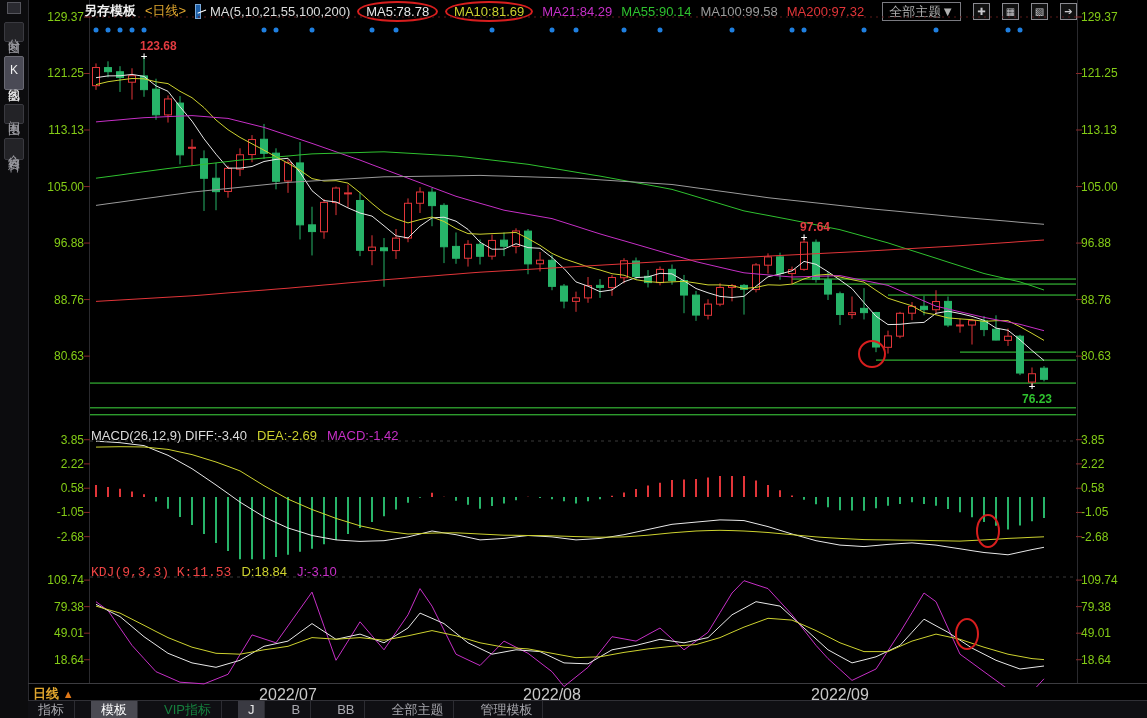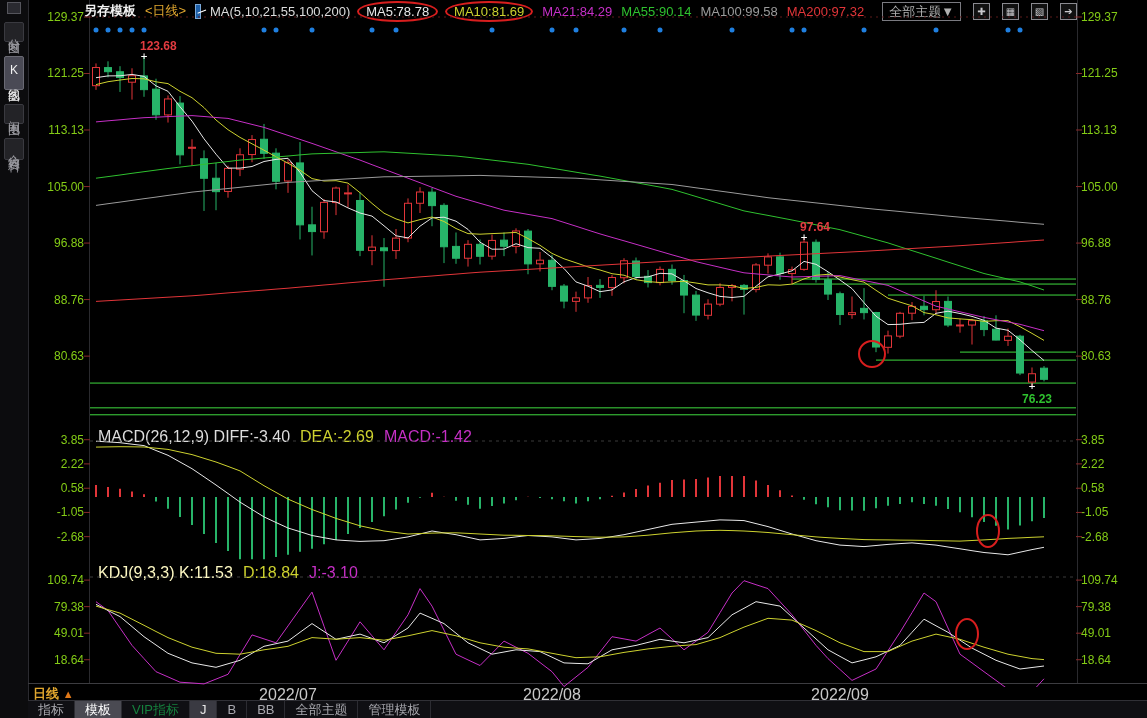--- a/index.html
+++ b/index.html
@@ -25,29 +25,29 @@
   .ma-item.circled{border:2px solid #d81e1e;border-radius:50%;padding:1px 7px;margin:-3px -2px;}
   #topbar-right{margin-left:auto;display:flex;align-items:center;gap:12px;padding-right:70px;}
   #theme-btn{color:#b0b0b0;border:1px solid #7a7a80;padding:0 6px;font-size:13px;height:17px;line-height:17px;cursor:pointer;}
   .tb-ic{width:15px;height:15px;border:1px solid #8a8a90;color:#c8c8cc;font-size:10px;line-height:15px;
          text-align:center;cursor:pointer;background:#111;}
   
   .ylab{position:absolute;font-size:12px;color:#84cc16;line-height:14px;}
   .ylab.left{width:54px;text-align:right;left:30px;}
   .ylab.right{left:1081px;text-align:left;width:62px;}
   
-  .ind-header{position:absolute;left:98px;font-size:16px;z-index:5;white-space:nowrap;}
+  .ind-header{position:absolute;left:91px;font-size:13px;z-index:5;white-space:nowrap;}
   .ind-header span{margin-right:10px;}
   
   #axisrow{position:absolute;left:28px;right:0;top:683px;height:16px;border-top:1px solid #3c3c40;z-index:4;padding-left:39px;}
   #period-label{position:absolute;left:5px;top:1px;font-size:13px;font-weight:bold;color:#e0a62e;}
   #period-arrow{color:#e07818;font-size:11px;}
   .month-lab{position:absolute;top:2px;width:70px;text-align:center;color:#c8c8c8;font-size:16px;}
   #tabbar{position:absolute;left:28px;right:0;top:700px;height:18px;background:#0f0f13;border-top:1px solid #303036;
-          display:flex;align-items:center;font-size:13px;z-index:4;}
+          display:flex;align-items:center;font-size:13px;z-index:4;gap:16px;}
   .tab{padding:0 10px;height:18px;line-height:18px;color:#a8a8ae;cursor:pointer;border-right:1px solid #2c2c32;}
   .tab.selected{background:#4a4a52;color:#fff;}
   .tab.boxed{background:#3a3a42;color:#e8e8e8;}
   .tab.vip{color:#15803d;}
   
   #chart-svg{position:absolute;left:0;top:0;z-index:6;pointer-events:none;}
   .vline{position:absolute;top:0;width:1px;height:683px;background:#2a2a2e;z-index:3;}
 </style>
 </head>
 <body>
@@ -70,21 +70,21 @@
     <span id="topbar-right">
       <span id="theme-btn">全部主题▼</span>
     <span class="tb-ic">✚</span>
         <span class="tb-ic">▦</span>
         <span class="tb-ic">▧</span>
         <span class="tb-ic">➔</span>
       </span>
   </div>
 
   <div class="ind-header" style="top:428px;" id="macd-header"><span style="color: rgb(220, 220, 220);">MACD(26,12,9) DIFF:-3.40</span><span style="color: rgb(205, 210, 47);">DEA:-2.69</span><span style="color: rgb(198, 47, 198);">MACD:-1.42</span></div>
-  <div class="ind-header" style="top:564px;" id="kdj-header"><span style="color: #fef9c3;">KDJ(9,3,3) K:11.53</span><span style="color: rgb(205, 210, 47);">D:18.84</span><span style="color: rgb(198, 47, 198);">J:-3.10</span></div>
+  <div class="ind-header" style="top:564px;" id="kdj-header"><span style="color: #ef4444; font-family: Liberation Mono, monospace;">KDJ(9,3,3) K:11.53</span><span style="color: rgb(205, 210, 47);">D:18.84</span><span style="color: rgb(198, 47, 198);">J:-3.10</span></div>
 
   <div class="vline" style="left:89px;"></div>
   <div class="vline" style="left:1077px;"></div>
 
   <div id="labels">
       <div class="ylab left" style="top: 10px;">129.37</div>
       <div class="ylab right" style="top: 10px;">129.37</div>
       <div class="ylab left" style="top: 66.4998px;">121.25</div>
       <div class="ylab right" style="top: 66.4998px;">121.25</div>
       <div class="ylab left" style="top: 123px;">113.13</div>

